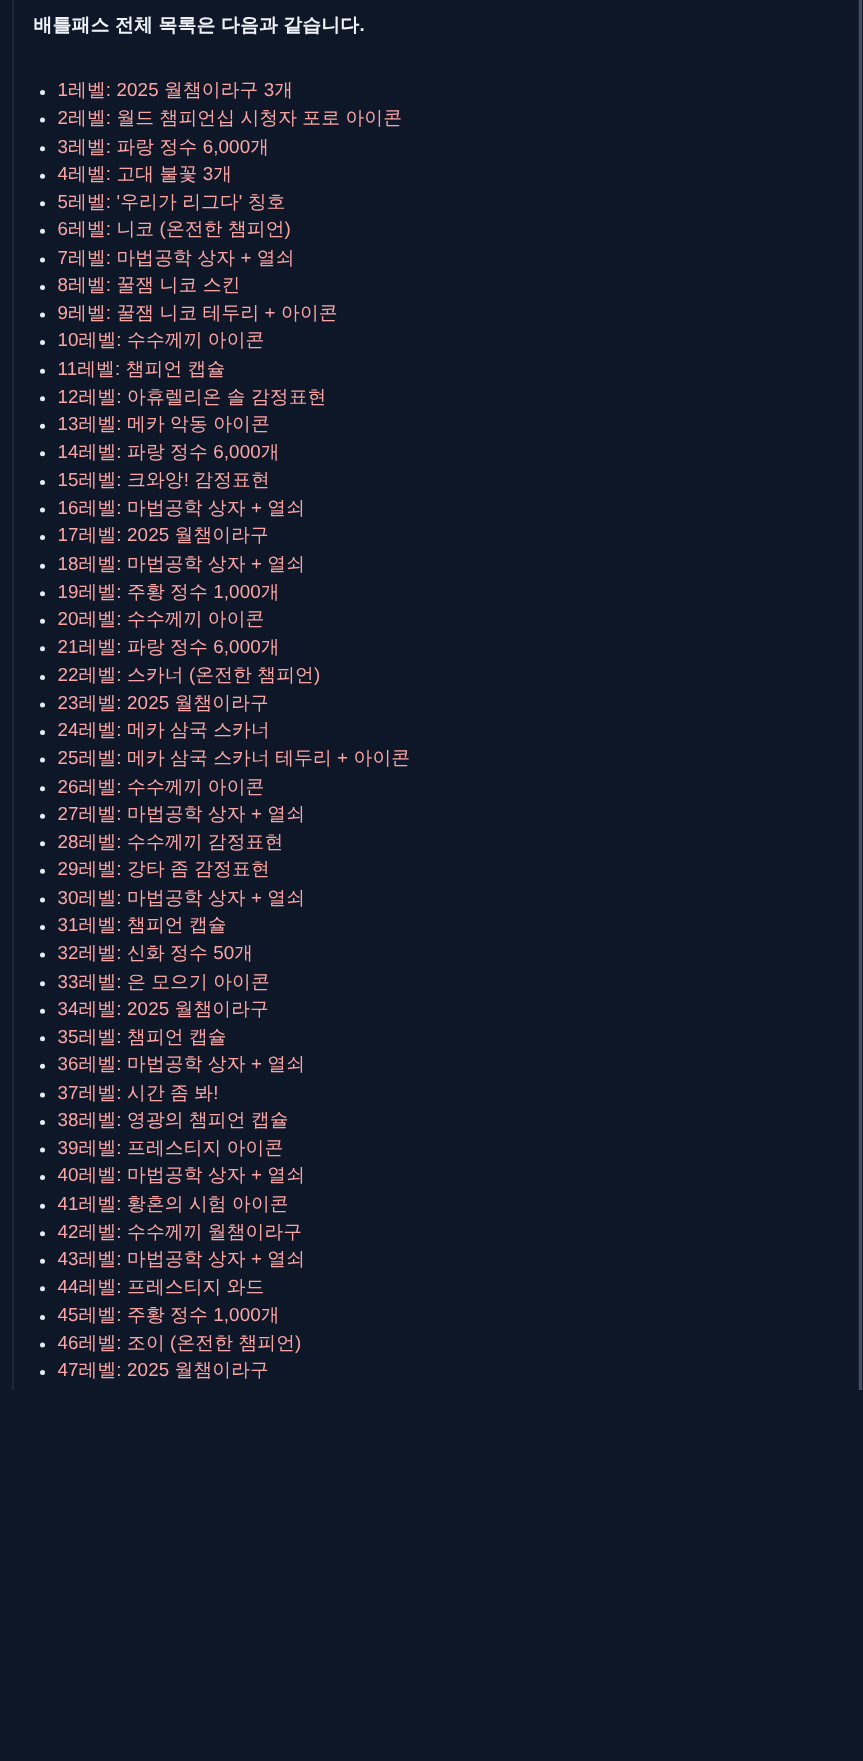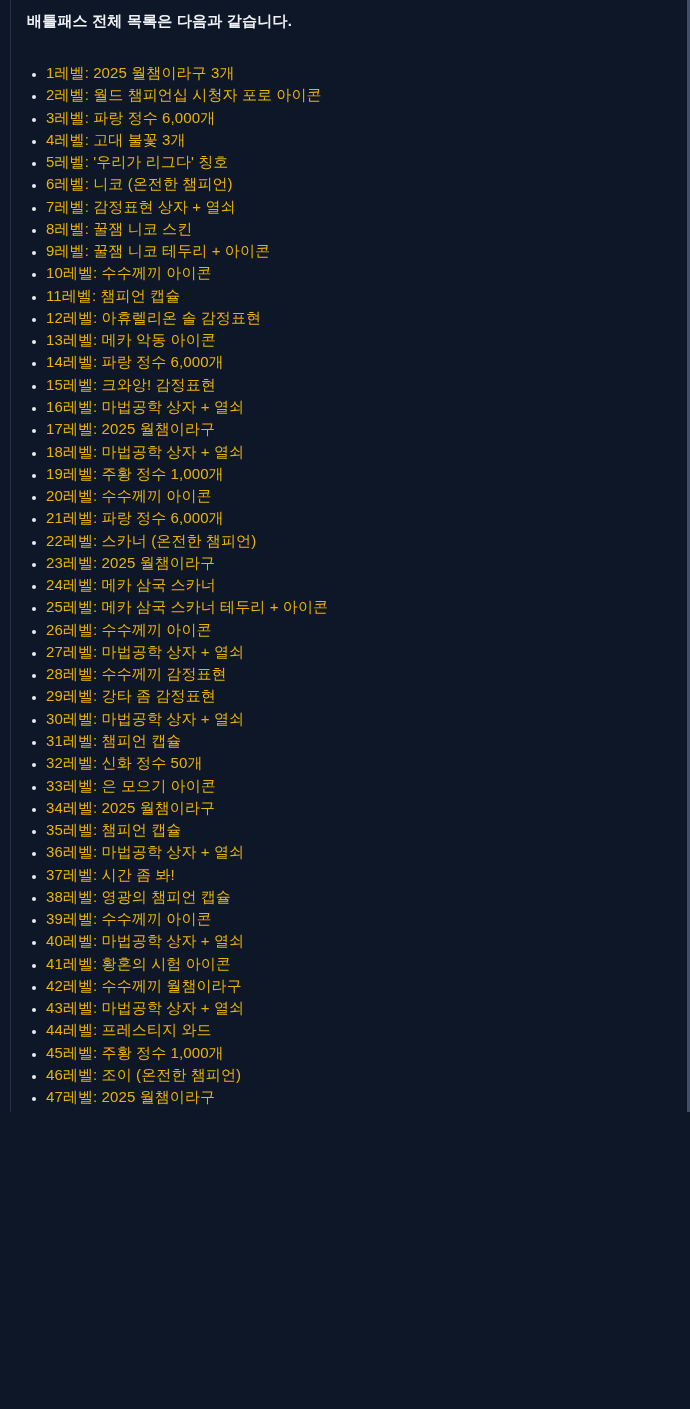--- a/index.html
+++ b/index.html
@@ -39,21 +39,21 @@
     white-space: nowrap;
   }
   ul.reward-list {
     margin-top: 32px;
     padding-left: 19px;
     list-style: disc outside;
   }
   ul.reward-list li {
     font-size: 15px;
     line-height: 22.26px;
-    color: #eab308;
+    color: #fca5a5;
     white-space: nowrap;
     letter-spacing: 0.1px;
   }
   ul.reward-list li::marker {
     color: #e8ecf2;
     font-size: 12px;
   }
   hr.divider {
     border: none;
     height: 2px;
@@ -81,21 +81,21 @@
         <li>2레벨: 월드 챔피언십 시청자 포로 아이콘</li>
 
         <li>3레벨: 파랑 정수 6,000개</li>
 
         <li>4레벨: 고대 불꽃 3개</li>
 
         <li>5레벨: '우리가 리그다' 칭호</li>
 
         <li>6레벨: 니코 (온전한 챔피언)</li>
 
-        <li>7레벨: 감정표현 상자 + 열쇠</li>
+        <li>7레벨: 마법공학 상자 + 열쇠</li>
 
         <li>8레벨: 꿀잼 니코 스킨</li>
 
         <li>9레벨: 꿀잼 니코 테두리 + 아이콘</li>
 
         <li>10레벨: 수수께끼 아이콘</li>
 
         <li>11레벨: 챔피언 캡슐</li>
 
         <li>12레벨: 아휴렐리온 솔 감정표현</li>
@@ -145,21 +145,21 @@
         <li>34레벨: 2025 월챔이라구</li>
 
         <li>35레벨: 챔피언 캡슐</li>
 
         <li>36레벨: 마법공학 상자 + 열쇠</li>
 
         <li>37레벨: 시간 좀 봐!</li>
 
         <li>38레벨: 영광의 챔피언 캡슐</li>
 
-        <li>39레벨: 수수께끼 아이콘</li>
+        <li>39레벨: 프레스티지 아이콘</li>
 
         <li>40레벨: 마법공학 상자 + 열쇠</li>
 
         <li>41레벨: 황혼의 시험 아이콘</li>
 
         <li>42레벨: 수수께끼 월챔이라구</li>
 
         <li>43레벨: 마법공학 상자 + 열쇠</li>
 
         <li>44레벨: 프레스티지 와드</li>

